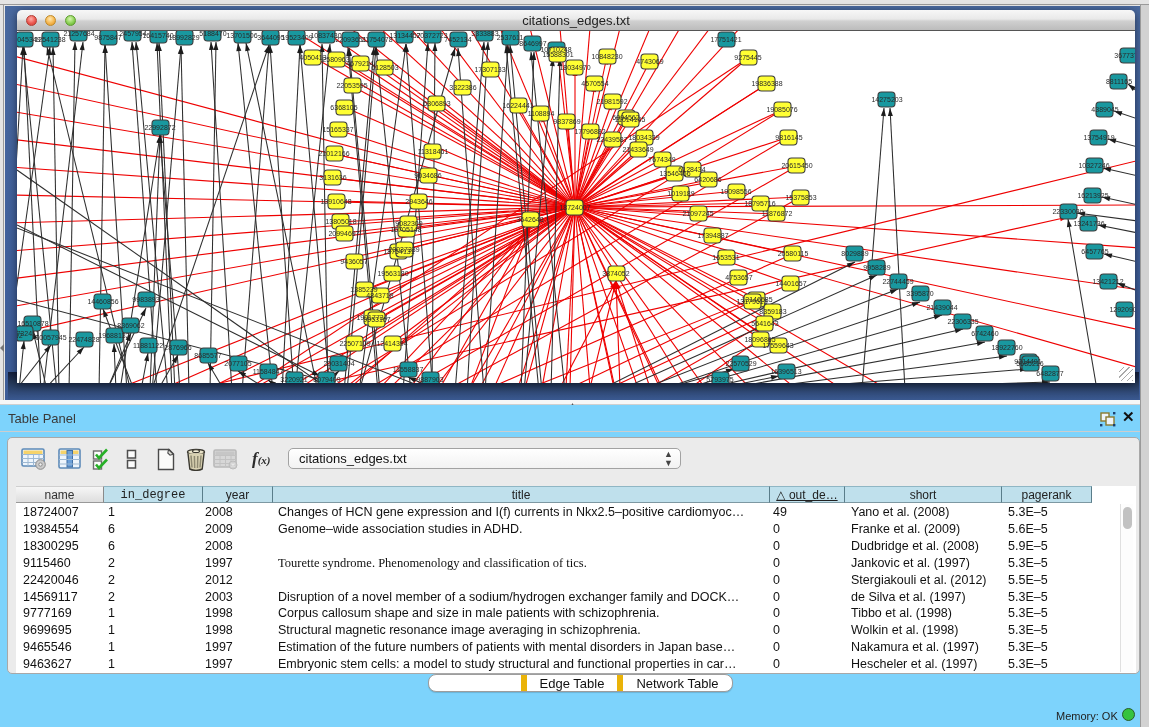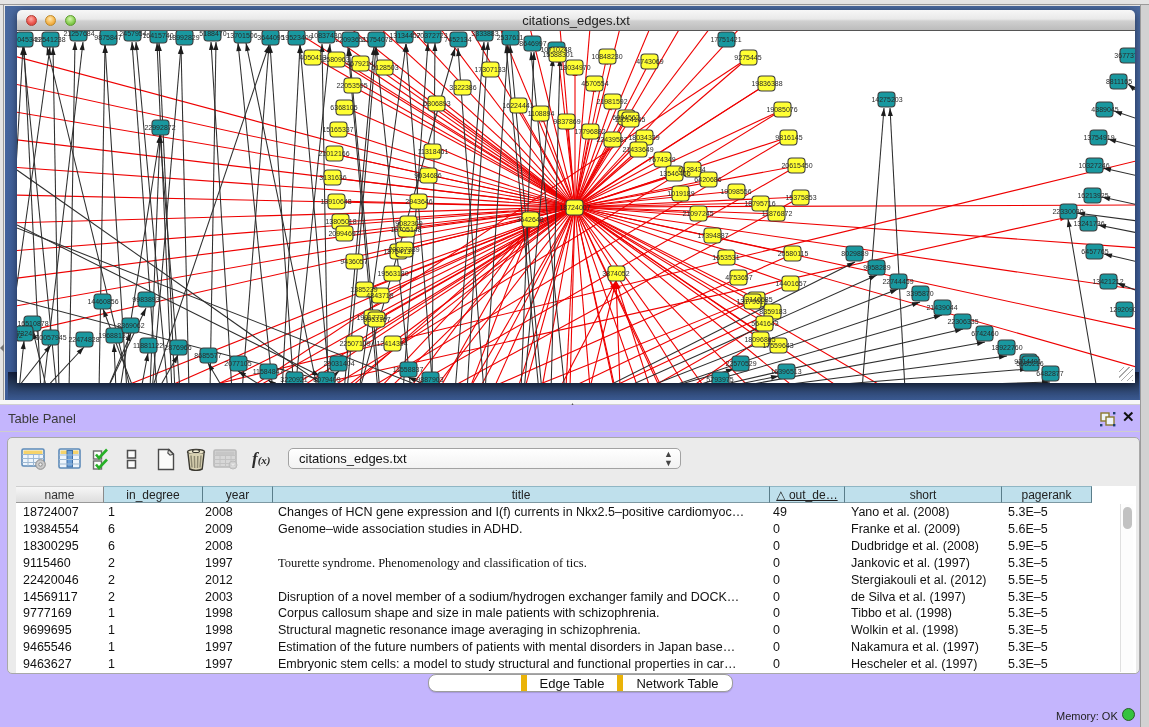--- a/index.html
+++ b/index.html
@@ -31,21 +31,21 @@
 #tl-r { left:9px; background:radial-gradient(circle at 4px 3px, #ffb0aa, #ec5850 55%, #c93f36); border:0.5px solid #b33c32;}
 #tl-y { left:28px; background:radial-gradient(circle at 4px 3px, #ffe9b0, #f6b64e 55%, #dd9327); border:0.5px solid #c08a28;}
 #tl-g { left:48px; background:radial-gradient(circle at 4px 3px, #d6f5b0, #8bd155 55%, #5fa72c); border:0.5px solid #5e9c2f;}
 #gcontent { position:absolute; left:0; top:21px; width:1118px; height:352px; background:#ffffff; overflow:hidden; }
 #resizegrip { position:absolute; right:2px; bottom:2px; width:14px; height:14px;
   background:repeating-linear-gradient(135deg, transparent 0 3px, #aaa 3px 4px); }
 
 
 #splitter { position:absolute; left:0; top:400px; width:1140px; height:5px; background:#f7f7f7; border-bottom:1px solid #d0d0d0;}
 #splitgrip { position:absolute; left:571px; top:400px; font-size:6px; color:#555; }
-#tablepanel { position:absolute; left:0; top:405px; width:1140px; height:322px; background:#c4b5fd; }
+#tablepanel { position:absolute; left:0; top:405px; width:1140px; height:322px; background:#7dd3fc; }
 #tp-title { position:absolute; left:8px; top:6px; font-size:13px; color:#3a3a3a; }
 #tp-x { position:absolute; left:1122px; top:3px; font-size:15px; font-weight:bold; color:#111; }
 #tp-float { position:absolute; left:1100px; top:7px; width:16px; height:15px; }
 #tp-sep { position:absolute; left:0; top:26px; width:1140px; border-top:1px solid #cdcdcd; }
 
 #tframe { position:absolute; left:7px; top:32px; width:1133px; height:237px;
   background:#ebebeb; border:1px solid #a8a8a8; border-radius:5px; }
 
 
 #toolbar { position:absolute; left:0px; top:10px; height:26px; width:1120px; }
@@ -865,21 +865,21 @@
           <path d="M1 7.5 h22 M1 11.5 h22 M1 15.5 h22 M7 7 v12 M12.5 7 v12 M18 7 v12" stroke="#c2c2c2" stroke-width="1" fill="none"></path>
           <circle cx="20" cy="17" r="4" fill="#cfcfcf" stroke="#bbb"></circle>
           <path d="M18.5 15.5 l3 3 M21.5 15.5 l-3 3" stroke="#e8e8e8" stroke-width="1.3"></path>
         </svg>
         <div class="ticon" style="left:244px; top:1px; font-size:17px; font-style:italic; font-weight:bold; color:#2a2a2a; font-family:'Liberation Serif',serif;">f<span style="font-size:11px">(x)</span></div>
         <div id="combo">citations_edges.txt<div class="arrows">▲<br>▼</div></div>
       </div>
       <div id="ttable">
         <div id="thead">
           <div class="th gray" style="left:0px; width:88px;">name</div>
-          <div class="th" style="left:88px; width:99px;">in_degree</div>
+          <div class="th" style="left:88px; width:99px;font-family:Liberation Mono, monospace;">in_degree</div>
           <div class="th" style="left:187px; width:70px;">year</div>
           <div class="th" style="left:257px; width:497px;">title</div>
           <div class="th" style="left:754px; width:75px;text-decoration:underline;">△&nbsp;out_de…</div>
           <div class="th" style="left:829px; width:157px;">short</div>
           <div class="th" style="left:986px; width:90px;">pagerank</div>
         </div>
         <div class="trow" style="top:18.0px">
  <div class="td" style="left:7px">18724007</div>
  <div class="td" style="left:92px">1</div>
  <div class="td" style="left:189px">2008</div>

